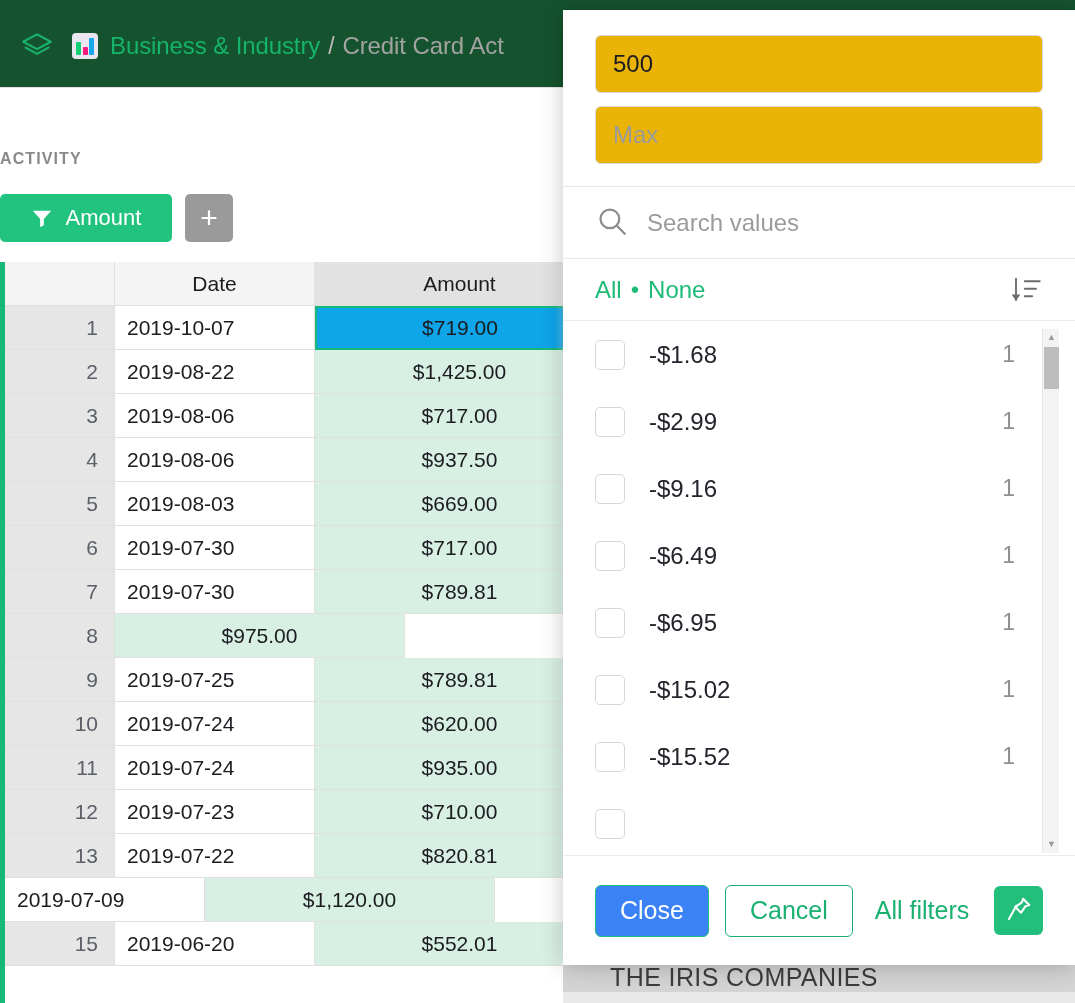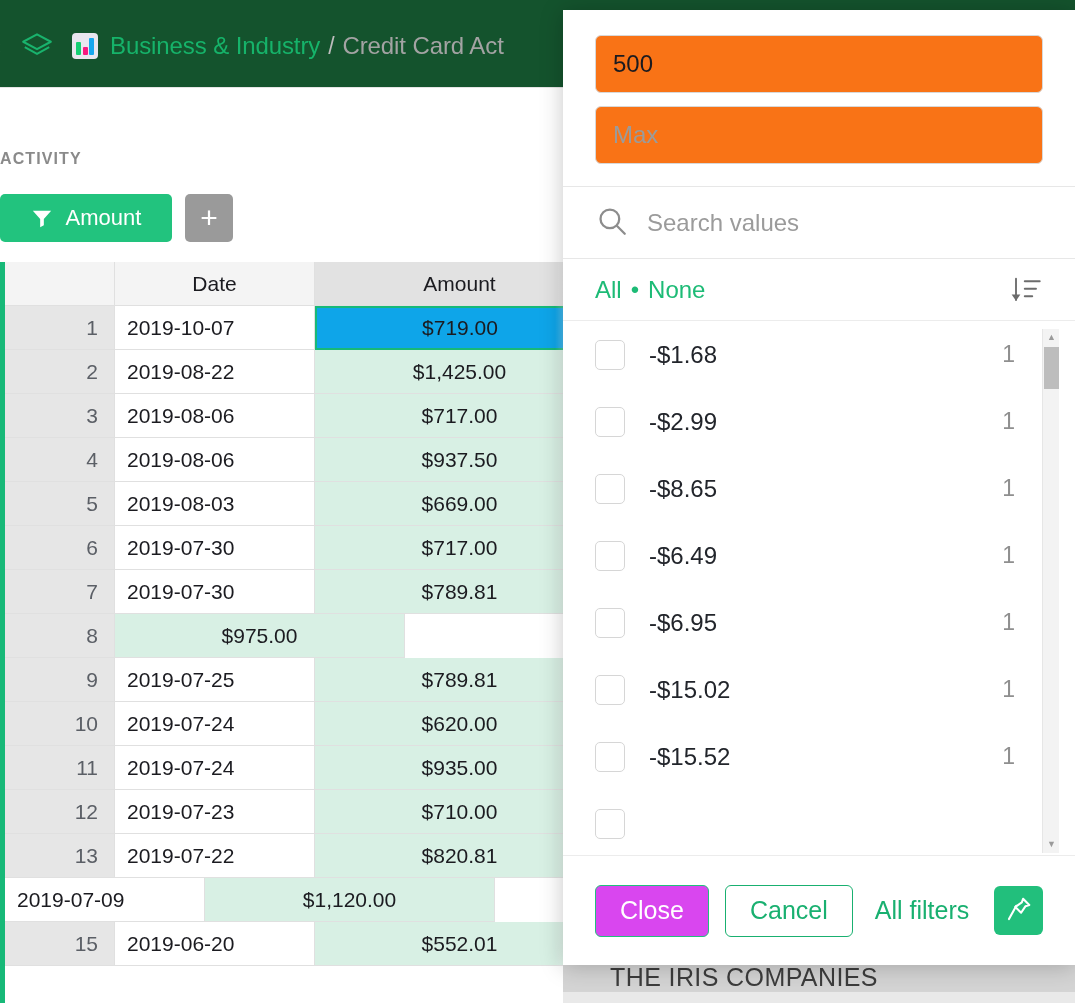--- a/index.html
+++ b/index.html
@@ -160,21 +160,21 @@
     display: flex; flex-direction: column;
     z-index: 20;
   }
   #popup-range {
     padding: 25px 32px 22px 32px;
     border-bottom: 1px solid #e7e7e7;
   }
   .range-input {
     display: block; width: 100%; height: 58px;
     border: 1px solid #d8d8d8; border-radius: 6px;
-    background: #f97316;
+    background: #eab308;
     font-size: 24px; color: #1b1b20;
     padding: 0 17px;
     outline: none;
     font-family: "Liberation Sans", sans-serif;
   }
   .range-input::placeholder { color: #9b9b9b; }
   .range-input + .range-input { margin-top: 13px; }
 
   #popup-search {
     height: 72px; display: flex; align-items: center; gap: 16px;
@@ -248,21 +248,21 @@
     padding: 0 32px;
     border-top: 1px solid #ececec;
     background: #fff;
   }
   .btn {
     height: 52px; border-radius: 6px;
     font-size: 25px; padding: 0 24px;
     display: flex; align-items: center; justify-content: center;
     cursor: pointer; font-family: "Liberation Sans", sans-serif;
   }
-  .btn-primary { background: #d946ef; color: #fff; border: 1px solid #22bf7c; }
+  .btn-primary { background: #3b82f6; color: #fff; border: 1px solid #22bf7c; }
   .btn-ghost { background: #fff; color: #19b070; border: 1px solid #19b070; }
   .btn-link {
     background: none; border: none; color: #19b070; font-size: 25px;
     cursor: pointer; padding: 0 6px; font-family: "Liberation Sans", sans-serif;
   }
   #pin-btn {
     margin-left: auto;
     width: 49px; height: 49px; border-radius: 6px;
     background: #22bf7c; border: none;
     display: flex; align-items: center; justify-content: center;
@@ -450,21 +450,21 @@
           <span class="label">-$1.68</span>
           <span class="count">1</span>
         </div>
         <div class="value-row">
           <span class="box"></span>
           <span class="label">-$2.99</span>
           <span class="count">1</span>
         </div>
         <div class="value-row">
           <span class="box"></span>
-          <span class="label">-$8.65</span>
+          <span class="label">-$9.16</span>
           <span class="count">1</span>
         </div>
         <div class="value-row">
           <span class="box"></span>
           <span class="label">-$6.49</span>
           <span class="count">1</span>
         </div>
         <div class="value-row">
           <span class="box"></span>
           <span class="label">-$6.95</span>

